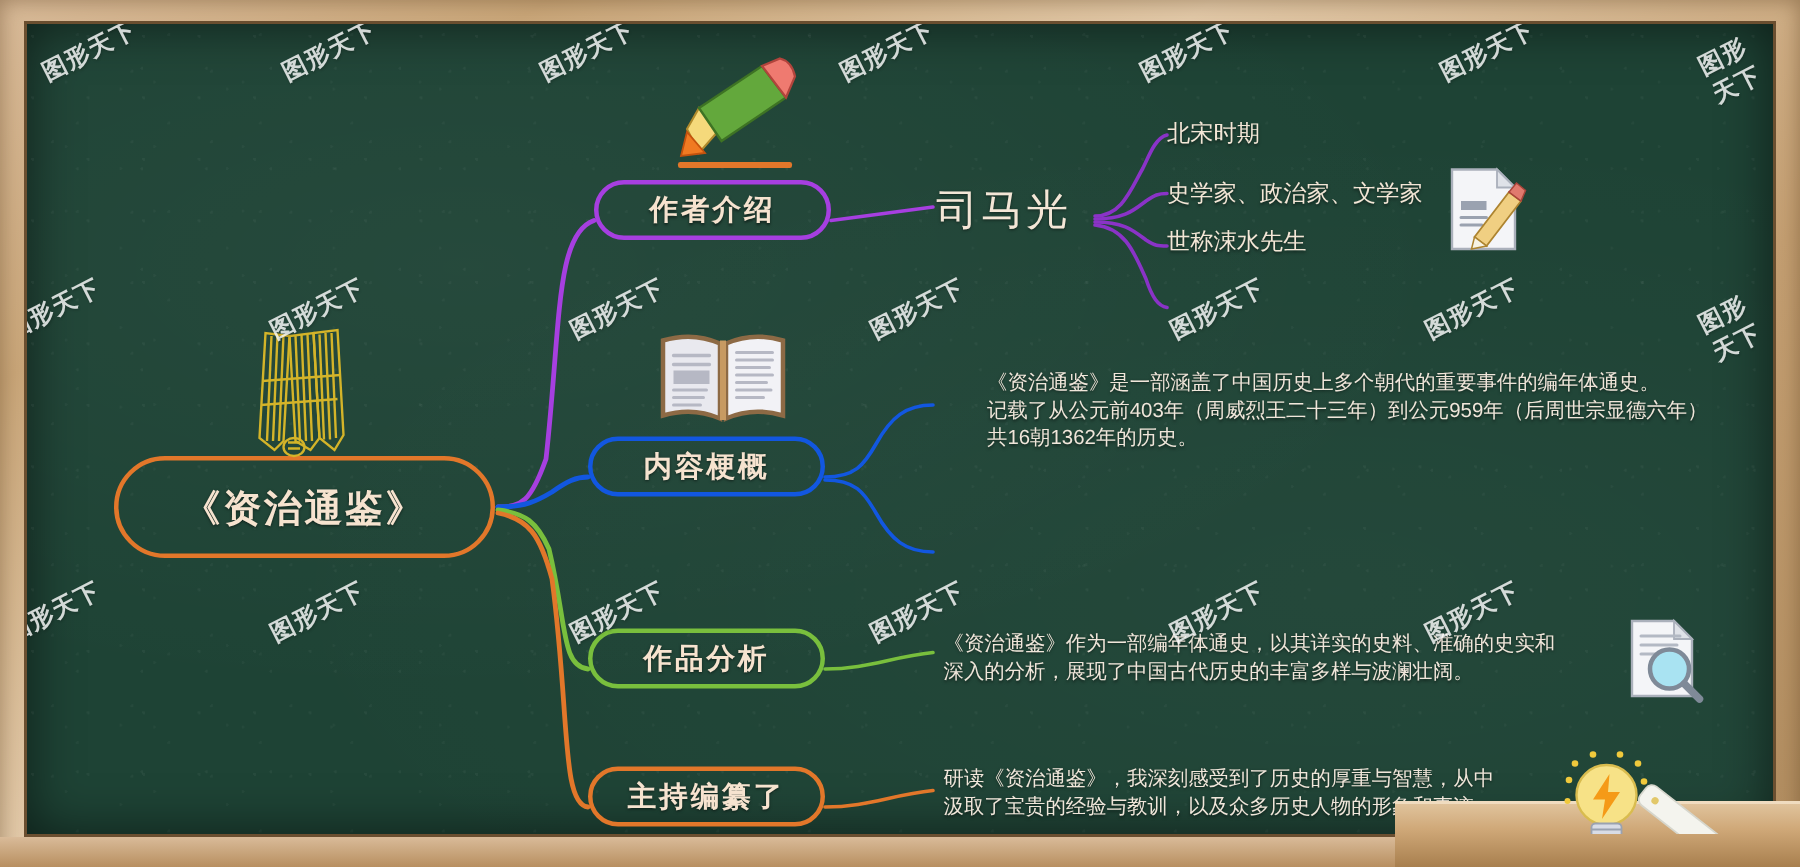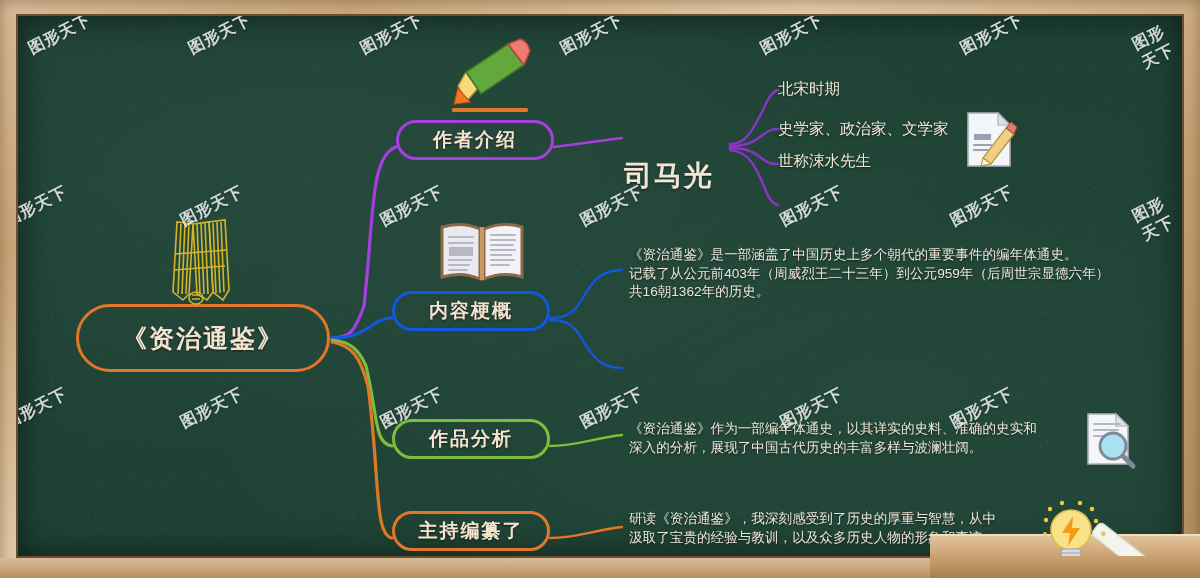--- a/index.html
+++ b/index.html
@@ -83,33 +83,33 @@
   #node-content { left:374px; top:275px;  border-color:#1257e0; }
   #node-analysis{ left:374px; top:403px;  border-color:#79bf3d; }
   #node-reflect { left:374px; top:495px;  border-color:#e2772a; }
 
   
   .lbl{
     position:absolute; z-index:4;
     color:#f3e6d6; text-shadow:0 1px 2px rgba(0,0,0,.5);
     white-space:nowrap;
   }
-  #lbl-sima{ left:606px; top:105px; font-size:28px; font-weight:bold; letter-spacing:2px;margin-top:36px; }
+  #lbl-sima{ left:606px; top:105px; font-size:28px; font-weight:normal; letter-spacing:2px; }
   .sub-lbl{ font-size:15.5px; }
   #sub-0{ left:760px; top:63px; }
   #sub-1{ left:760px; top:103px; }
   #sub-2{ left:760px; top:135px; }
   #sub-3{ left:760px; top:177px; }
 
   .para{
     position:absolute; z-index:4;
     color:#f0e6da; text-shadow:0 1px 2px rgba(0,0,0,.5);
     font-size:13.6px; line-height:18.5px; white-space:pre-line;
   }
-  #para-content-1{ left:611px; top:230px; }
+  #para-content-1{ left:640px; top:230px; }
   #para-content-2{ left:611px; top:305px; }
   #para-analysis { left:611px; top:404px; }
   #para-reflect  { left:611px; top:494px; }
 
   
   .wm{
     position:absolute; z-index:5; pointer-events:none;
     font-size:16px; font-weight:bold; color:rgba(255,255,255,.88);
     letter-spacing:1px;
     transform:rotate(-27deg);

